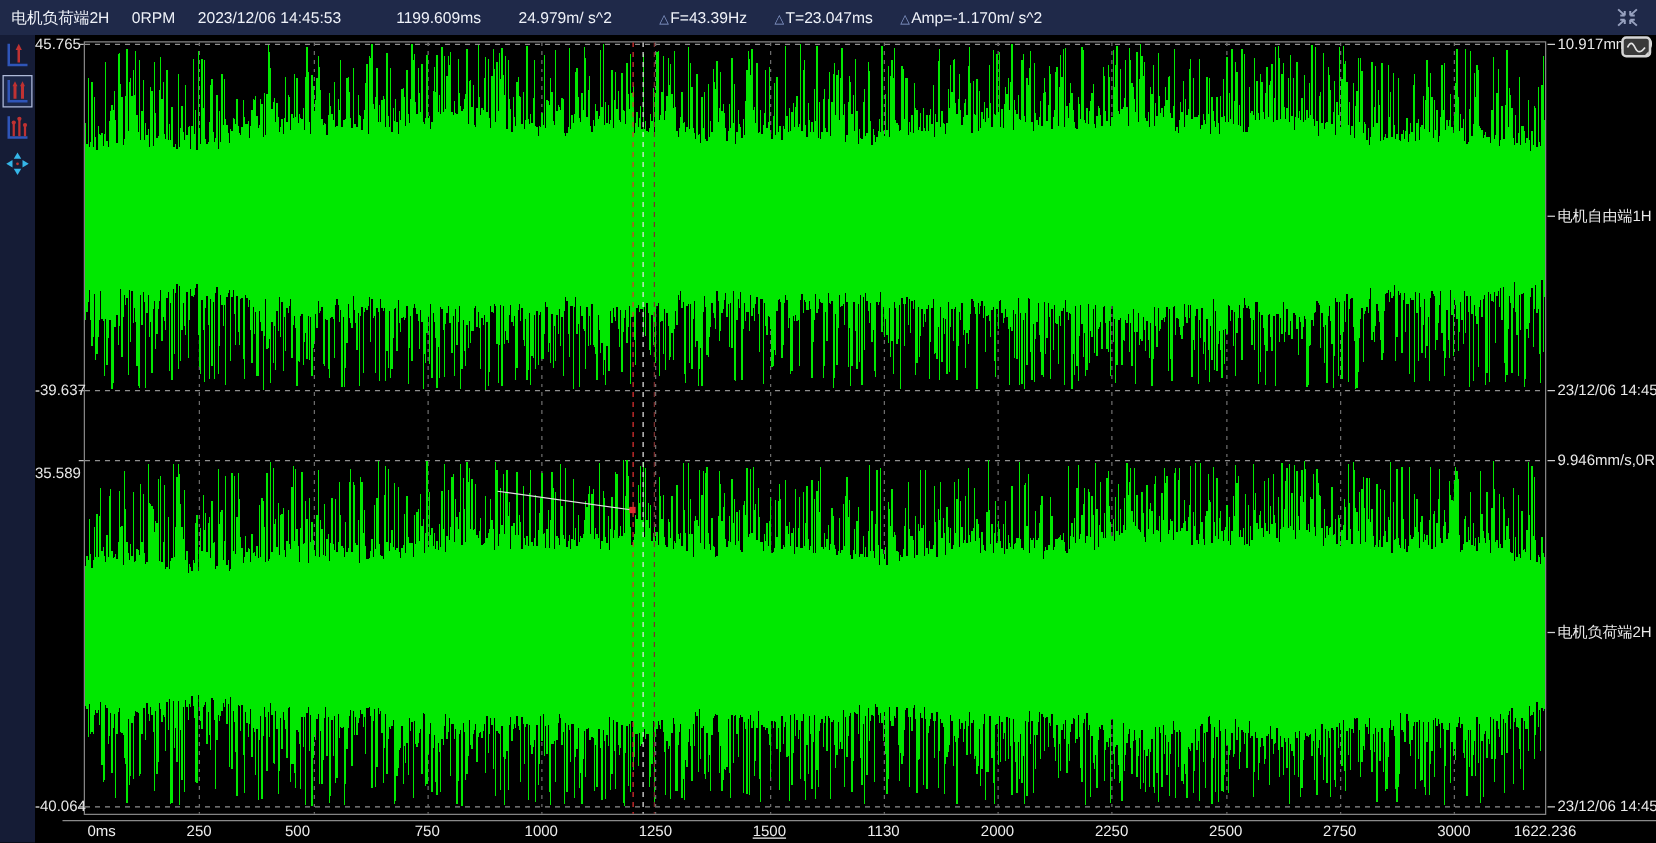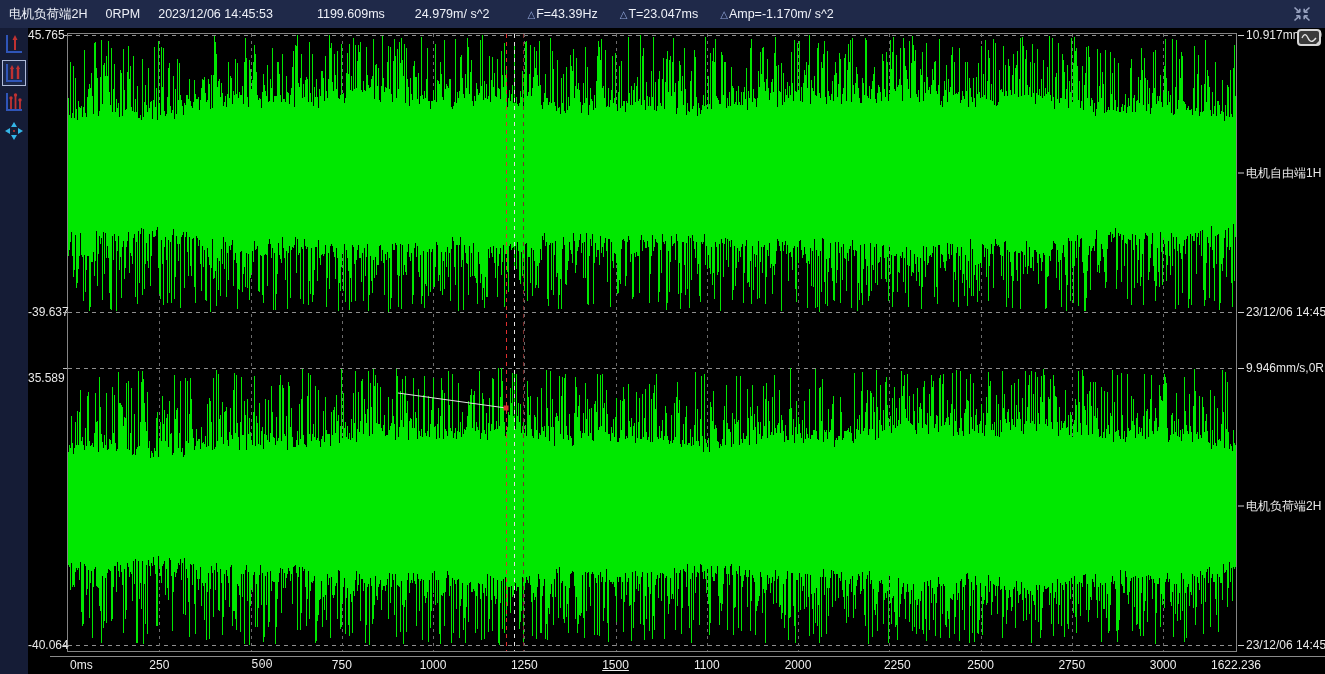--- a/index.html
+++ b/index.html
@@ -196,27 +196,27 @@
   <div class="wave-btn">
     <svg width="16" height="10" viewBox="0 0 16 10">
       <path d="M1 5 C3 0.5,5 0.5,7 5 S 11.5 9.5, 15 5" stroke="#e2e2e2" stroke-width="1.4" fill="none"></path>
     </svg>
     <span class="dd"></span>
   </div>
 
   <div class="xlabs">
       <span class="xlab first" style="left: 42px;">0ms</span>
       <span class="xlab" style="left: 131.3px;">250</span>
-      <span class="xlab" style="left: 234px; font-family: Liberation Mono, monospace;">500</span>
+      <span class="xlab" style="left: 210px;">500</span>
       <span class="xlab" style="left: 313.8px;">750</span>
       <span class="xlab" style="left: 405px;">1000</span>
       <span class="xlab" style="left: 496.3px;">1250</span>
       <span class="xlab" style="left: 587.5px; text-decoration: underline;">1500</span>
-      <span class="xlab" style="left: 678.8px;">1100</span>
+      <span class="xlab" style="left: 678.8px;">1130</span>
       <span class="xlab" style="left: 770px;">2000</span>
-      <span class="xlab" style="left: 861.3px; margin-left: 8px;">2250</span>
+      <span class="xlab" style="left: 861.3px;">2250</span>
       <span class="xlab" style="left: 952.6px;">2500</span>
       <span class="xlab" style="left: 1043.8px;">2750</span>
       <span class="xlab" style="left: 1135.1px;">3000</span>
       <span class="xlab" style="left: 1208px;">1622.236</span>
     </div>
   <div class="underline2"></div>
 </main>
 
 </body></html>

